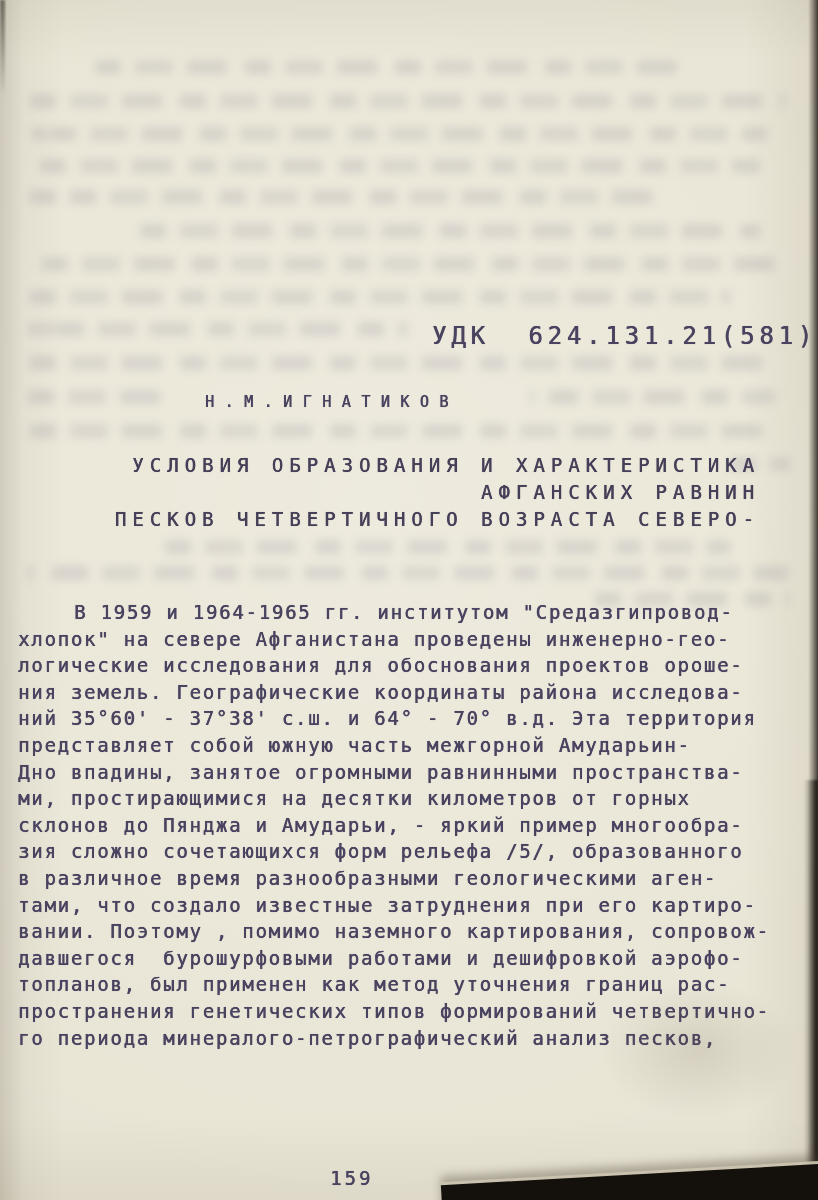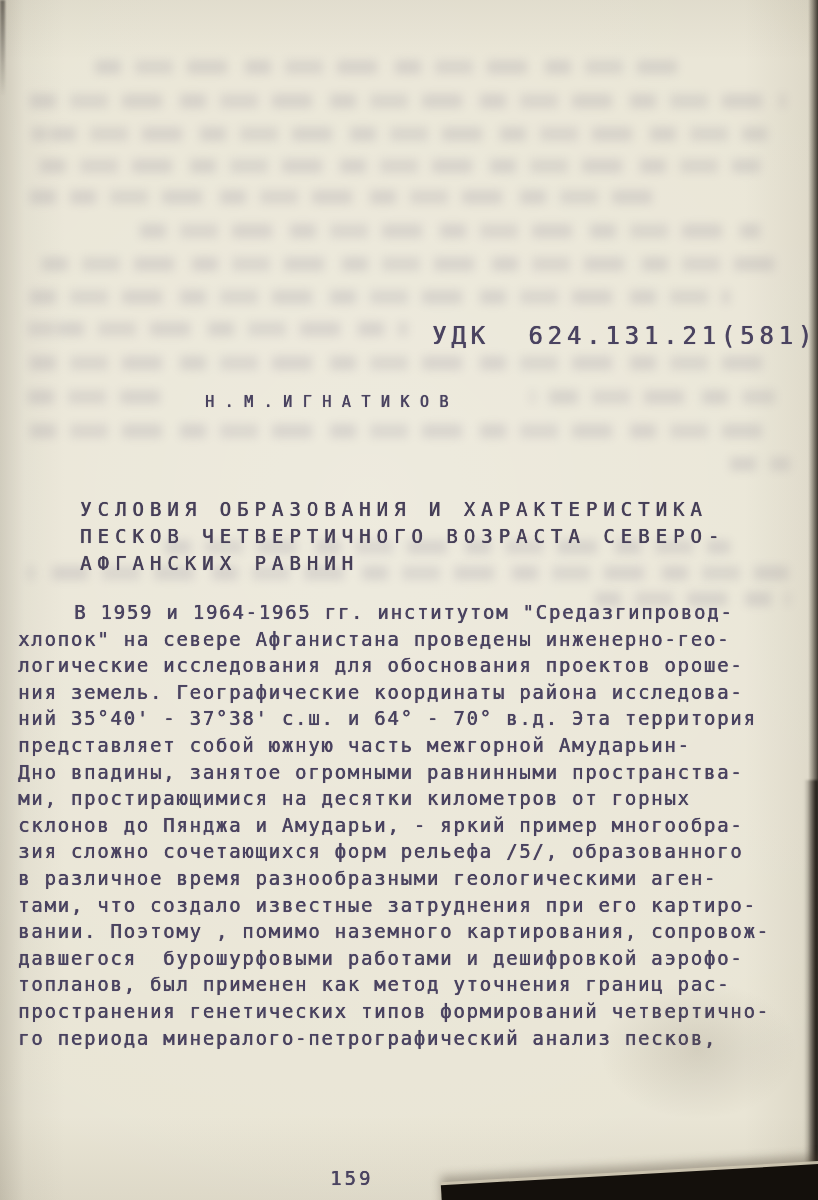--- a/index.html
+++ b/index.html
@@ -13,22 +13,22 @@
       linear-gradient(270deg, rgba(120,105,80,.12) 0, rgba(120,105,80,0) 9%),
       linear-gradient(0deg, rgba(120,105,80,.10) 0, rgba(120,105,80,0) 7%),
       linear-gradient(180deg, rgba(110,100,80,.08) 0, rgba(110,100,80,0) 5%),
       #e9e5d5;
     font-family:"DejaVu Sans Mono","Liberation Mono",monospace;
     color:#4a4360;
   }
   .ink{ text-shadow:0.4px 0 0 currentColor, 0 0 1px rgba(74,67,96,.45); }
   .udk{ position:absolute; left:432px; top:322px; font-size:24px; letter-spacing:4.8px; white-space:pre; }
   .author{ position:absolute; left:205px; top:393px; font-size:15px; letter-spacing:10.5px; white-space:pre; }
-  .title{ position:absolute; left:80px; top:452px; width:680px; text-align:left;
-          font-size:19px; letter-spacing:6px; line-height:27px; color:#463f58;margin-top:44px; }
+  .title{ position:absolute; left:80px; top:452px; width:680px; text-align:right;
+          font-size:19px; letter-spacing:6px; line-height:27px; color:#463f58; }
   .body-block{ position:absolute; left:18px; top:599px; width:790px;
                font-size:19px; letter-spacing:1.75px; line-height:26.6px; }
   .line{ white-space:pre; height:26.6px; }
   .line.indent{ padding-left:56px; }
   .pageno{ position:absolute; left:330px; top:1131px; font-size:19px; letter-spacing:3px; color:#514а6a;margin-top:36px; }
   
   .bl{
     position:absolute; height:14px;
     background:repeating-linear-gradient(90deg,
       rgba(104,97,124,.52) 0 26px, rgba(104,97,124,0) 26px 40px,
@@ -82,30 +82,30 @@
   <div class="bl" style="top:540px;left:165px;width:565px;"></div>
   <div class="bl" style="top:566px;left:28px;width:760px;background-position:34px 0;"></div>
   <div class="bl" style="top:592px;left:595px;width:195px;"></div>
 
   <div class="udk ink">УДК  624.131.21(581)</div>
 
   <div class="author ink">Н.М.ИГНАТИКОВ</div>
 
   <div class="title ink">
     <div>УСЛОВИЯ ОБРАЗОВАНИЯ И ХАРАКТЕРИСТИКА</div>
+    <div>АФГАНСКИХ РАВНИН</div>
     <div>ПЕСКОВ ЧЕТВЕРТИЧНОГО ВОЗРАСТА СЕВЕРО-</div>
-    <div>АФГАНСКИХ РАВНИН</div>
   </div>
 
   <div class="body-block ink">
     <div class="line indent">В 1959 и 1964-1965 гг. институтом "Средазгипровод-</div>
     <div class="line">хлопок" на севере Афганистана проведены инженерно-гео-</div>
     <div class="line">логические исследования для обоснования проектов ороше-</div>
     <div class="line">ния земель. Географические координаты района исследова-</div>
-    <div class="line">ний 35°40' - 37°38' с.ш. и 64° - 70° в.д. Эта территория</div>
+    <div class="line">ний 35°60' - 37°38' с.ш. и 64° - 70° в.д. Эта территория</div>
     <div class="line">представляет собой южную часть межгорной Амударьин-</div>
     <div class="line">Дно впадины, занятое огромными равнинными пространства-</div>
     <div class="line">ми, простирающимися на десятки километров от горных</div>
     <div class="line">склонов до Пянджа и Амударьи, - яркий пример многообра-</div>
     <div class="line">зия сложно сочетающихся форм рельефа /5/, образованного</div>
     <div class="line">в различное время разнообразными геологическими аген-</div>
     <div class="line">тами, что создало известные затруднения при его картиро-</div>
     <div class="line">вании. Поэтому , помимо наземного картирования, сопровож-</div>
     <div class="line">давшегося  бурошурфовыми работами и дешифровкой аэрофо-</div>
     <div class="line">топланов, был применен как метод уточнения границ рас-</div>

